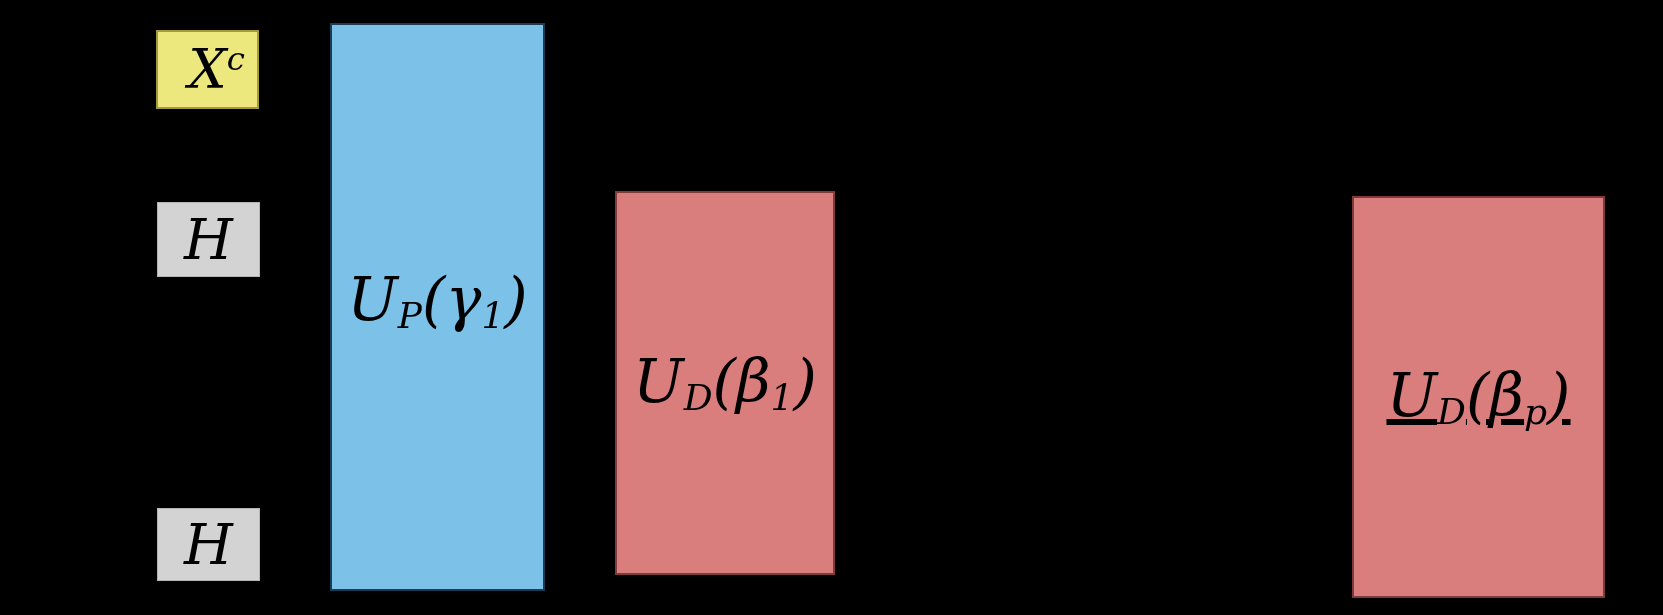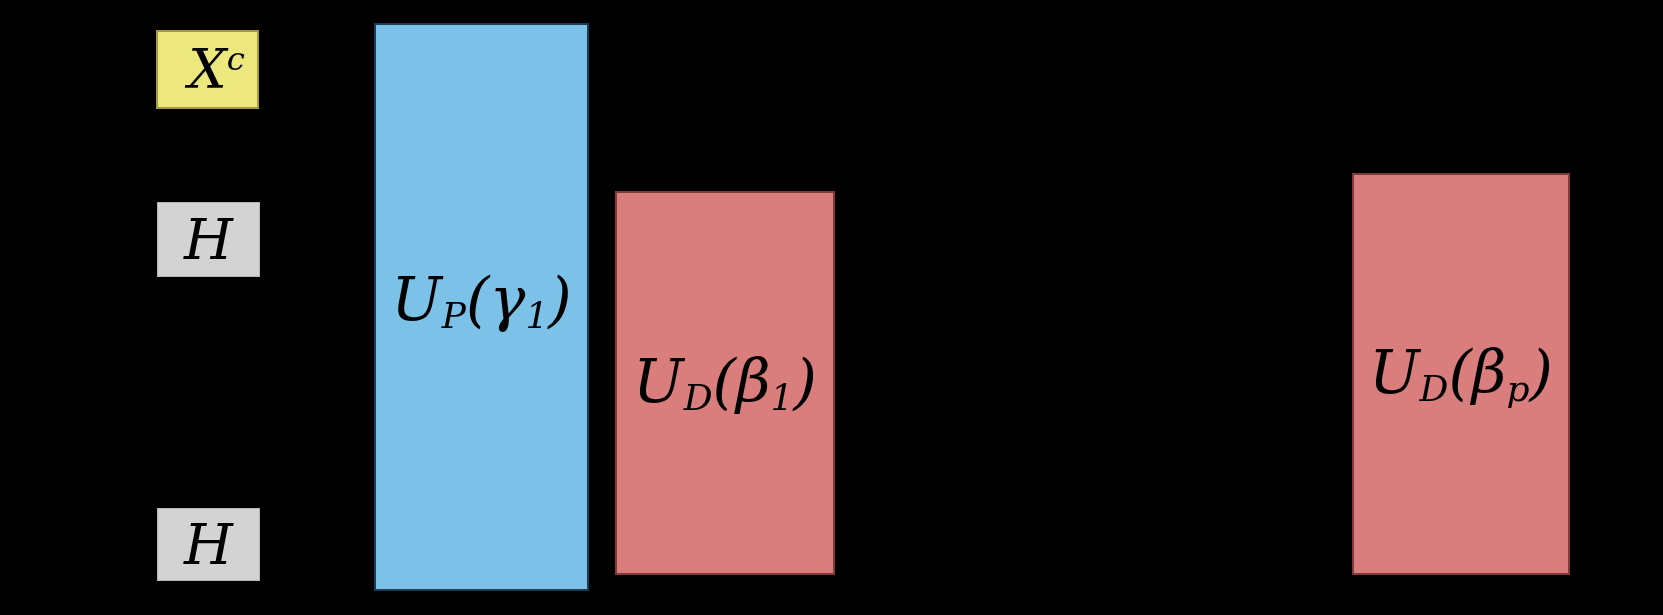--- a/index.html
+++ b/index.html
@@ -31,21 +31,21 @@
   .gate-xc      { left: 156px; top: 30px;  width: 103px; height: 79px;  border: 2px solid; }
   .gate-h-top   { left: 157px; top: 202px; width: 103px; height: 75px;  border: 1.5px solid; }
   .gate-h-bot   { left: 157px; top: 508px; width: 103px; height: 73px;  border: 1.5px solid; }
   .gate-xc .glabel    { font-size: 54px; margin-left: 18px; }
   .gate-h-top .glabel,
   .gate-h-bot .glabel { font-size: 56px; }
   
   .gate-up-1 { left: 330px;  top: 23px;  width: 215px; height: 568px; border: 2px solid; }
   .gate-ud-1 { left: 615px;  top: 191px; width: 220px; height: 384px; border: 2px solid; }
   .gate-up-p { left: 1065px; top: 20px;  width: 217px; height: 571px; border: 2px solid; }
-  .gate-ud-p { left: 1352px; top: 173px; width: 218px; height: 402px; border: 2px solid; }
+  .gate-ud-p { left: 1352px; top: 196px; width: 253px; height: 402px; border: 2px solid; text-decoration: underline; }
   .gate-up-1 .glabel, .gate-ud-1 .glabel,
   .gate-up-p .glabel, .gate-ud-p .glabel { font-size: 60px; }
   .gate-up-1 .glabel, .gate-up-p .glabel { margin-top: -12px; }
   
   .sb { font-size: 0.60em; vertical-align: -0.22em; }
   .sp { font-size: 0.60em; vertical-align: 0.55em; }
 </style>
 </head>
 <body>
 
@@ -56,21 +56,21 @@
   </div>
 
   <div class="gate gate-h-top" style="background-color: rgb(211, 211, 211); border-color: rgb(181, 181, 181);">
     <span class="glabel" style="color: rgb(0, 0, 0);">H</span>
   </div>
 
   <div class="gate gate-h-bot" style="background-color: rgb(211, 211, 211); border-color: rgb(181, 181, 181);">
     <span class="glabel" style="color: rgb(0, 0, 0);">H</span>
   </div>
 
-  <div class="gate gate-up-1" style="background-color: rgb(124, 193, 232); border-color: rgb(27, 60, 85); margin-left: 44px;">
+  <div class="gate gate-up-1" style="background-color: rgb(124, 193, 232); border-color: rgb(27, 60, 85);">
     <span class="glabel" style="color: rgb(0, 0, 0);"><span>U</span><span class="sb">P</span><span>(</span><span>γ</span><span class="sb">1</span><span>)</span></span>
   </div>
 
   <div class="gate gate-ud-1" style="background-color: rgb(217, 125, 125); border-color: rgb(128, 58, 58);">
     <span class="glabel" style="color: rgb(0, 0, 0);"><span>U</span><span class="sb">D</span><span>(</span><span>β</span><span class="sb">1</span><span>)</span></span>
   </div>
 
 
   <div class="gate gate-ud-p" style="background-color: rgb(217, 125, 125); border-color: rgb(128, 58, 58);">
     <span class="glabel" style="color: rgb(0, 0, 0);"><span>U</span><span class="sb">D</span><span>(</span><span>β</span><span class="sb">p</span><span>)</span></span>

